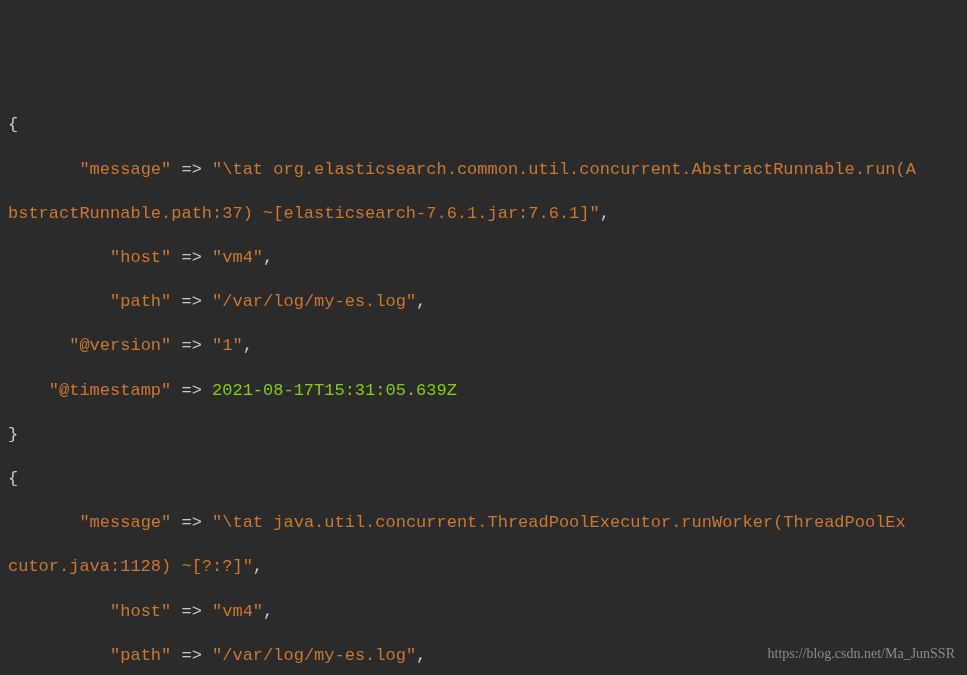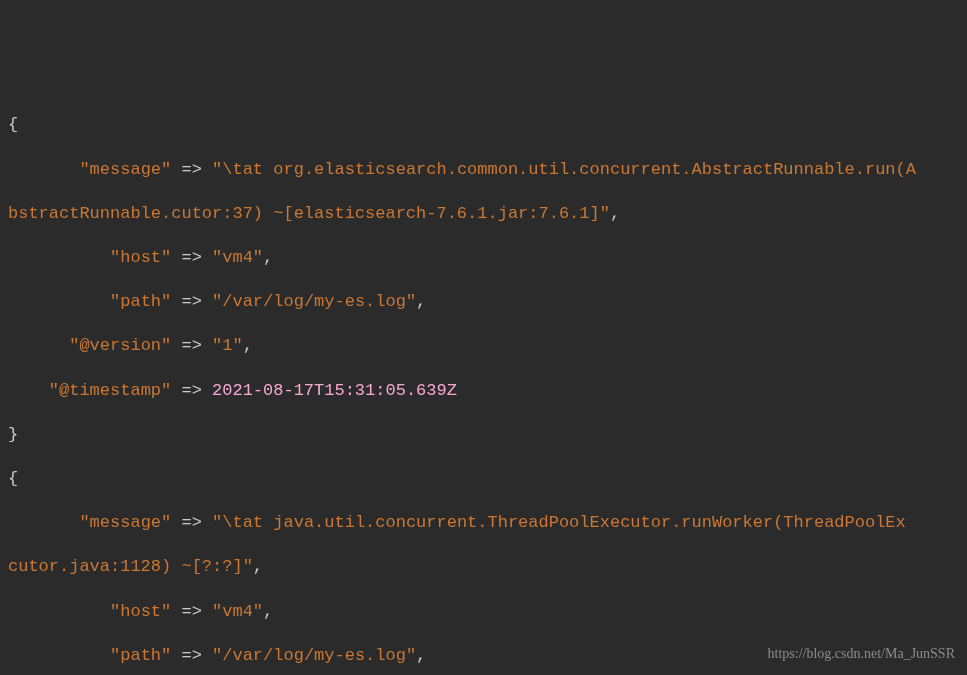--- a/index.html
+++ b/index.html
@@ -32,42 +32,42 @@
     .arrow {
       color: #cccccc;
     }
     .str {
       color: #cc7832;
     }
     .comma {
       color: #cccccc;
     }
     .plain {
-      color: #f9a8d4;
+      color: #84cc16;
       text-align: right;
     }
     .watermark {
       position: absolute;
       bottom: 12px;
       right: 12px;
       color: #aaaaaa;
       font-size: 14px;
       font-family: Liberation Serif, serif;
       opacity: 0.75;
     }
   </style>
 </head>
 <body>
 
 
 
 <div>
 <div class="line"><span class="brace">{</span></div>
 <div class="line">       <span class="key">"message"</span> <span class="arrow">=&gt;</span> <span class="str">"\tat org.elasticsearch.common.util.concurrent.AbstractRunnable.run(A</span></div>
-<div class="line"><span class="str">bstractRunnable.cutor:37) ~[elasticsearch-7.6.1.jar:7.6.1]"</span><span class="comma">,</span></div>
+<div class="line"><span class="str">bstractRunnable.path:37) ~[elasticsearch-7.6.1.jar:7.6.1]"</span><span class="comma">,</span></div>
 <div class="line">          <span class="key">"host"</span> <span class="arrow">=&gt;</span> <span class="str">"vm4"</span><span class="comma">,</span></div>
 <div class="line">          <span class="key">"path"</span> <span class="arrow">=&gt;</span> <span class="str">"/var/log/my-es.log"</span><span class="comma">,</span></div>
 <div class="line">      <span class="key">"@version"</span> <span class="arrow">=&gt;</span> <span class="str">"1"</span><span class="comma">,</span></div>
 <div class="line">    <span class="key">"@timestamp"</span> <span class="arrow">=&gt;</span> <span class="plain">2021-08-17T15:31:05.639Z</span></div>
 <div class="line"><span class="brace">}</span></div>
 <div class="line"><span class="brace">{</span></div>
 <div class="line">       <span class="key">"message"</span> <span class="arrow">=&gt;</span> <span class="str">"\tat java.util.concurrent.ThreadPoolExecutor.runWorker(ThreadPoolEx</span></div>
 <div class="line"><span class="str">cutor.java:1128) ~[?:?]"</span><span class="comma">,</span></div>
 <div class="line">          <span class="key">"host"</span> <span class="arrow">=&gt;</span> <span class="str">"vm4"</span><span class="comma">,</span></div>
 <div class="line">          <span class="key">"path"</span> <span class="arrow">=&gt;</span> <span class="str">"/var/log/my-es.log"</span><span class="comma">,</span></div>

